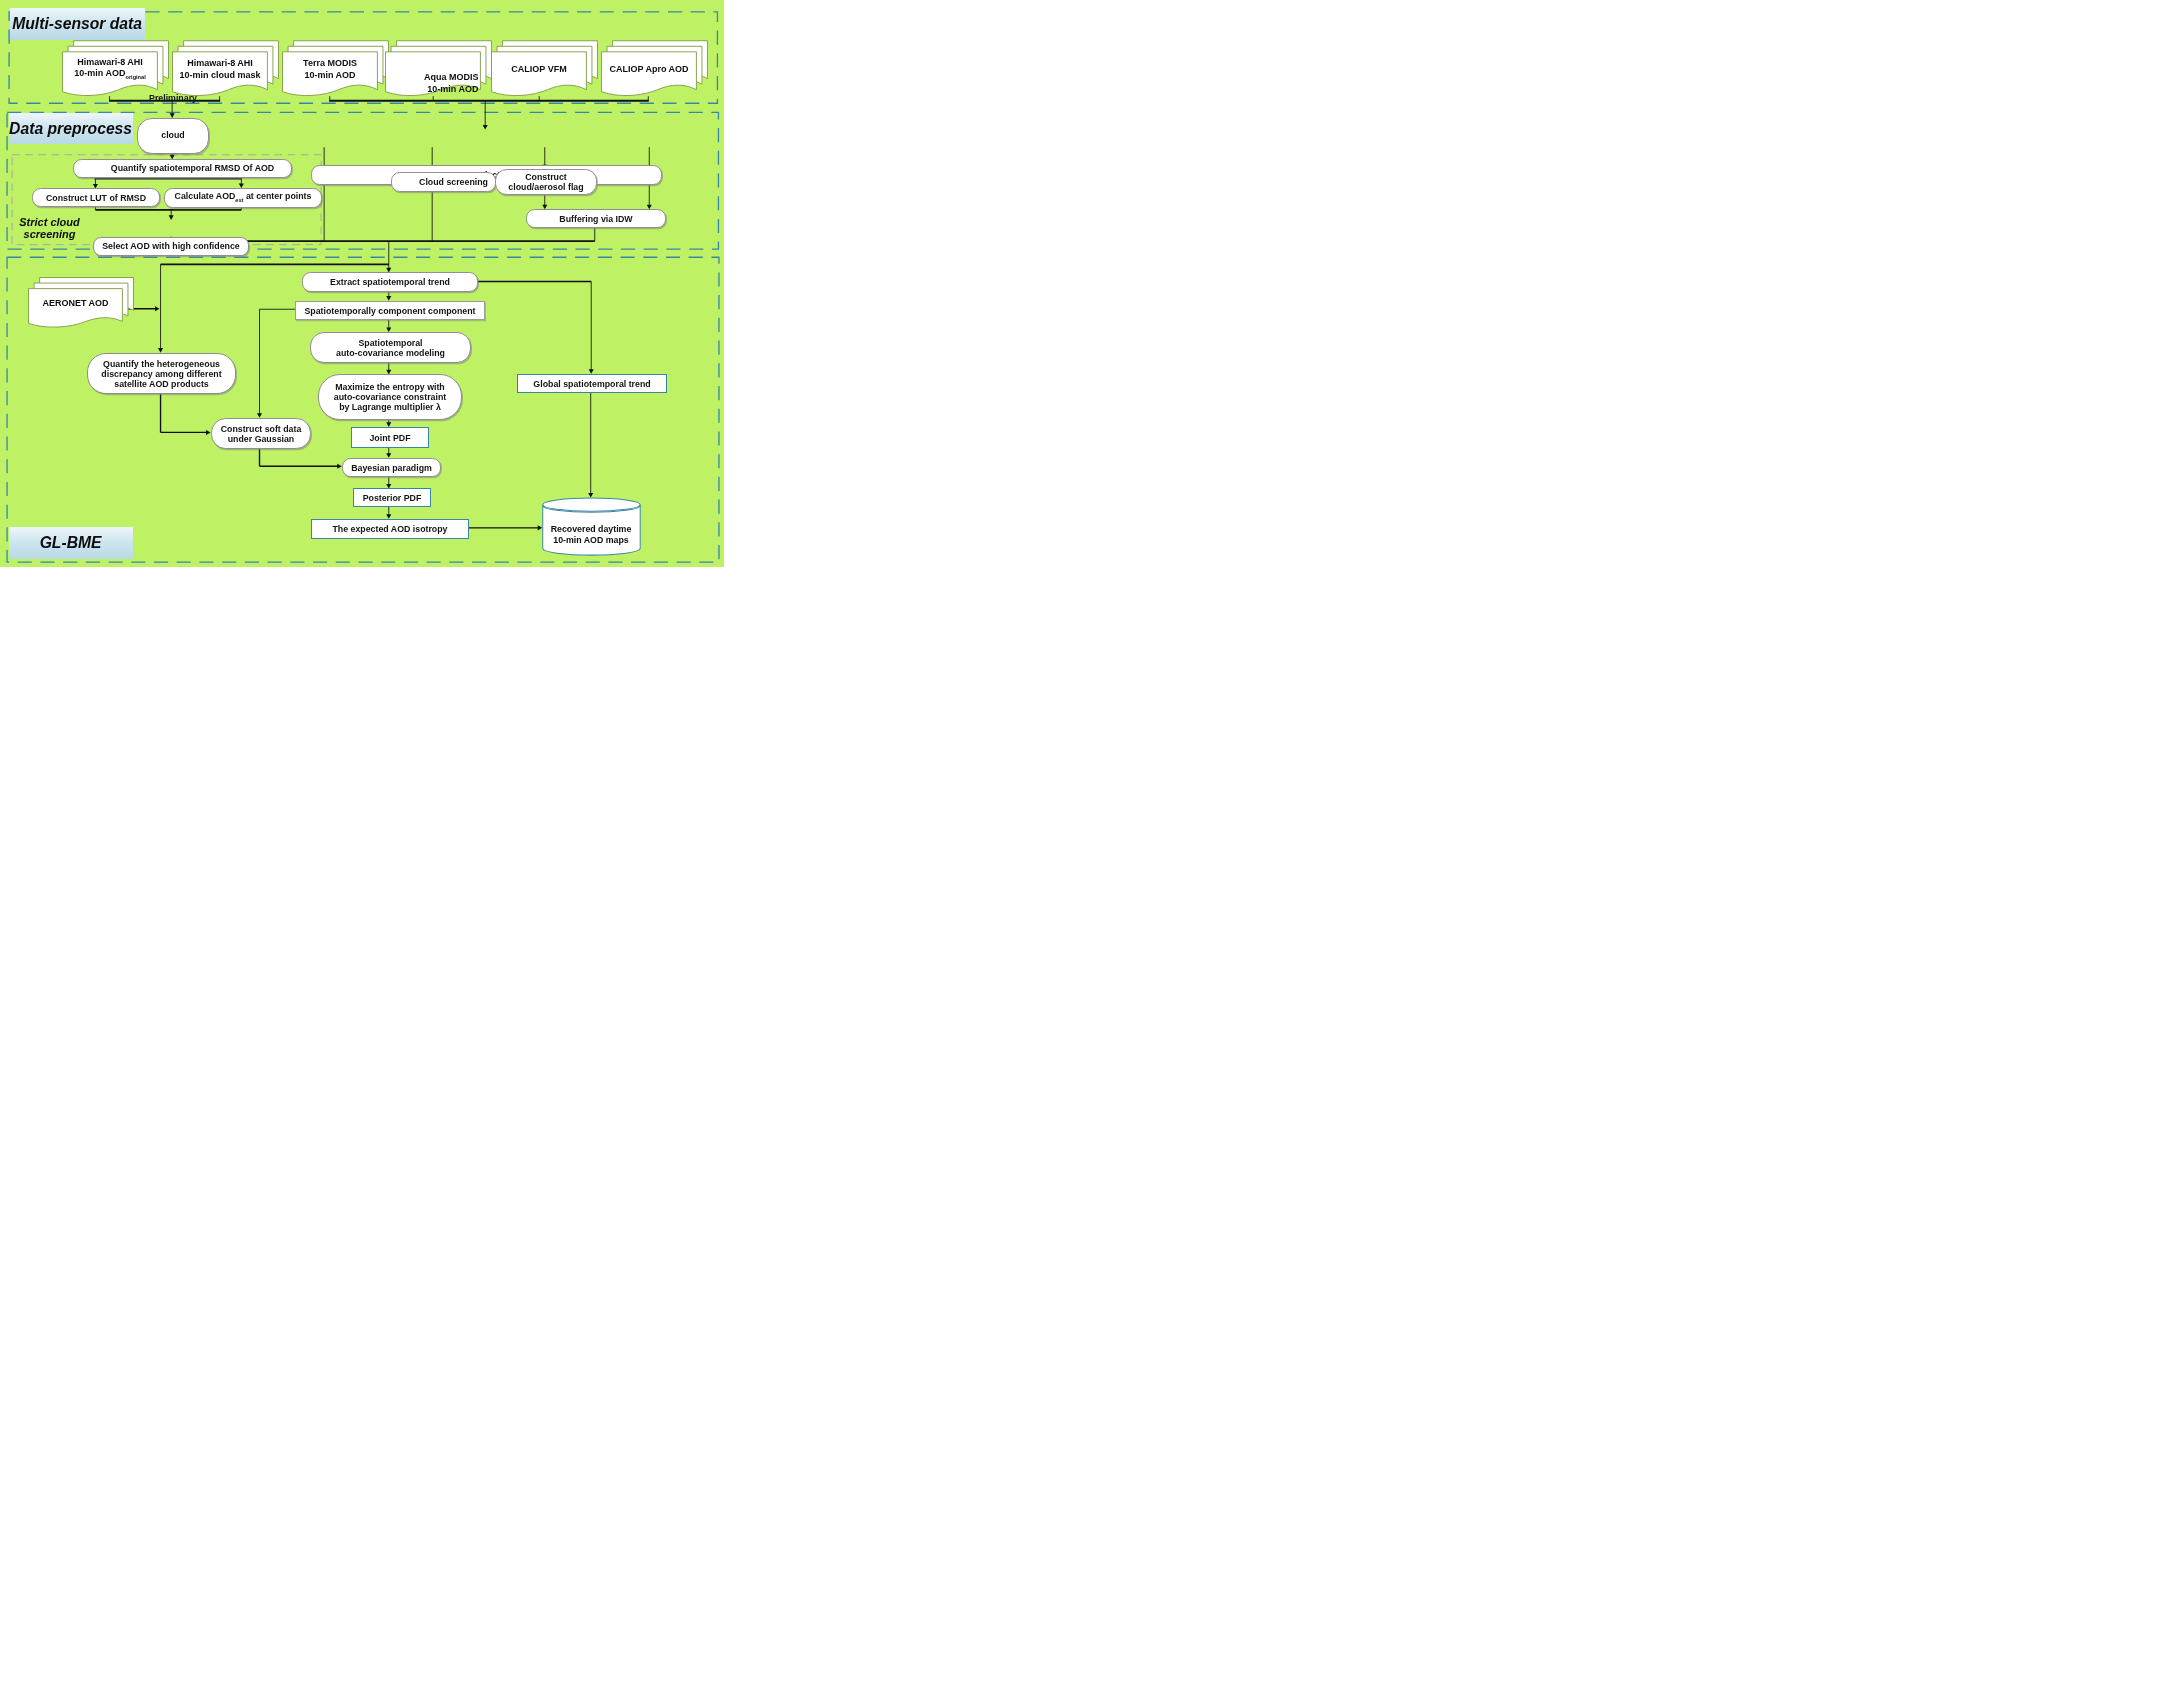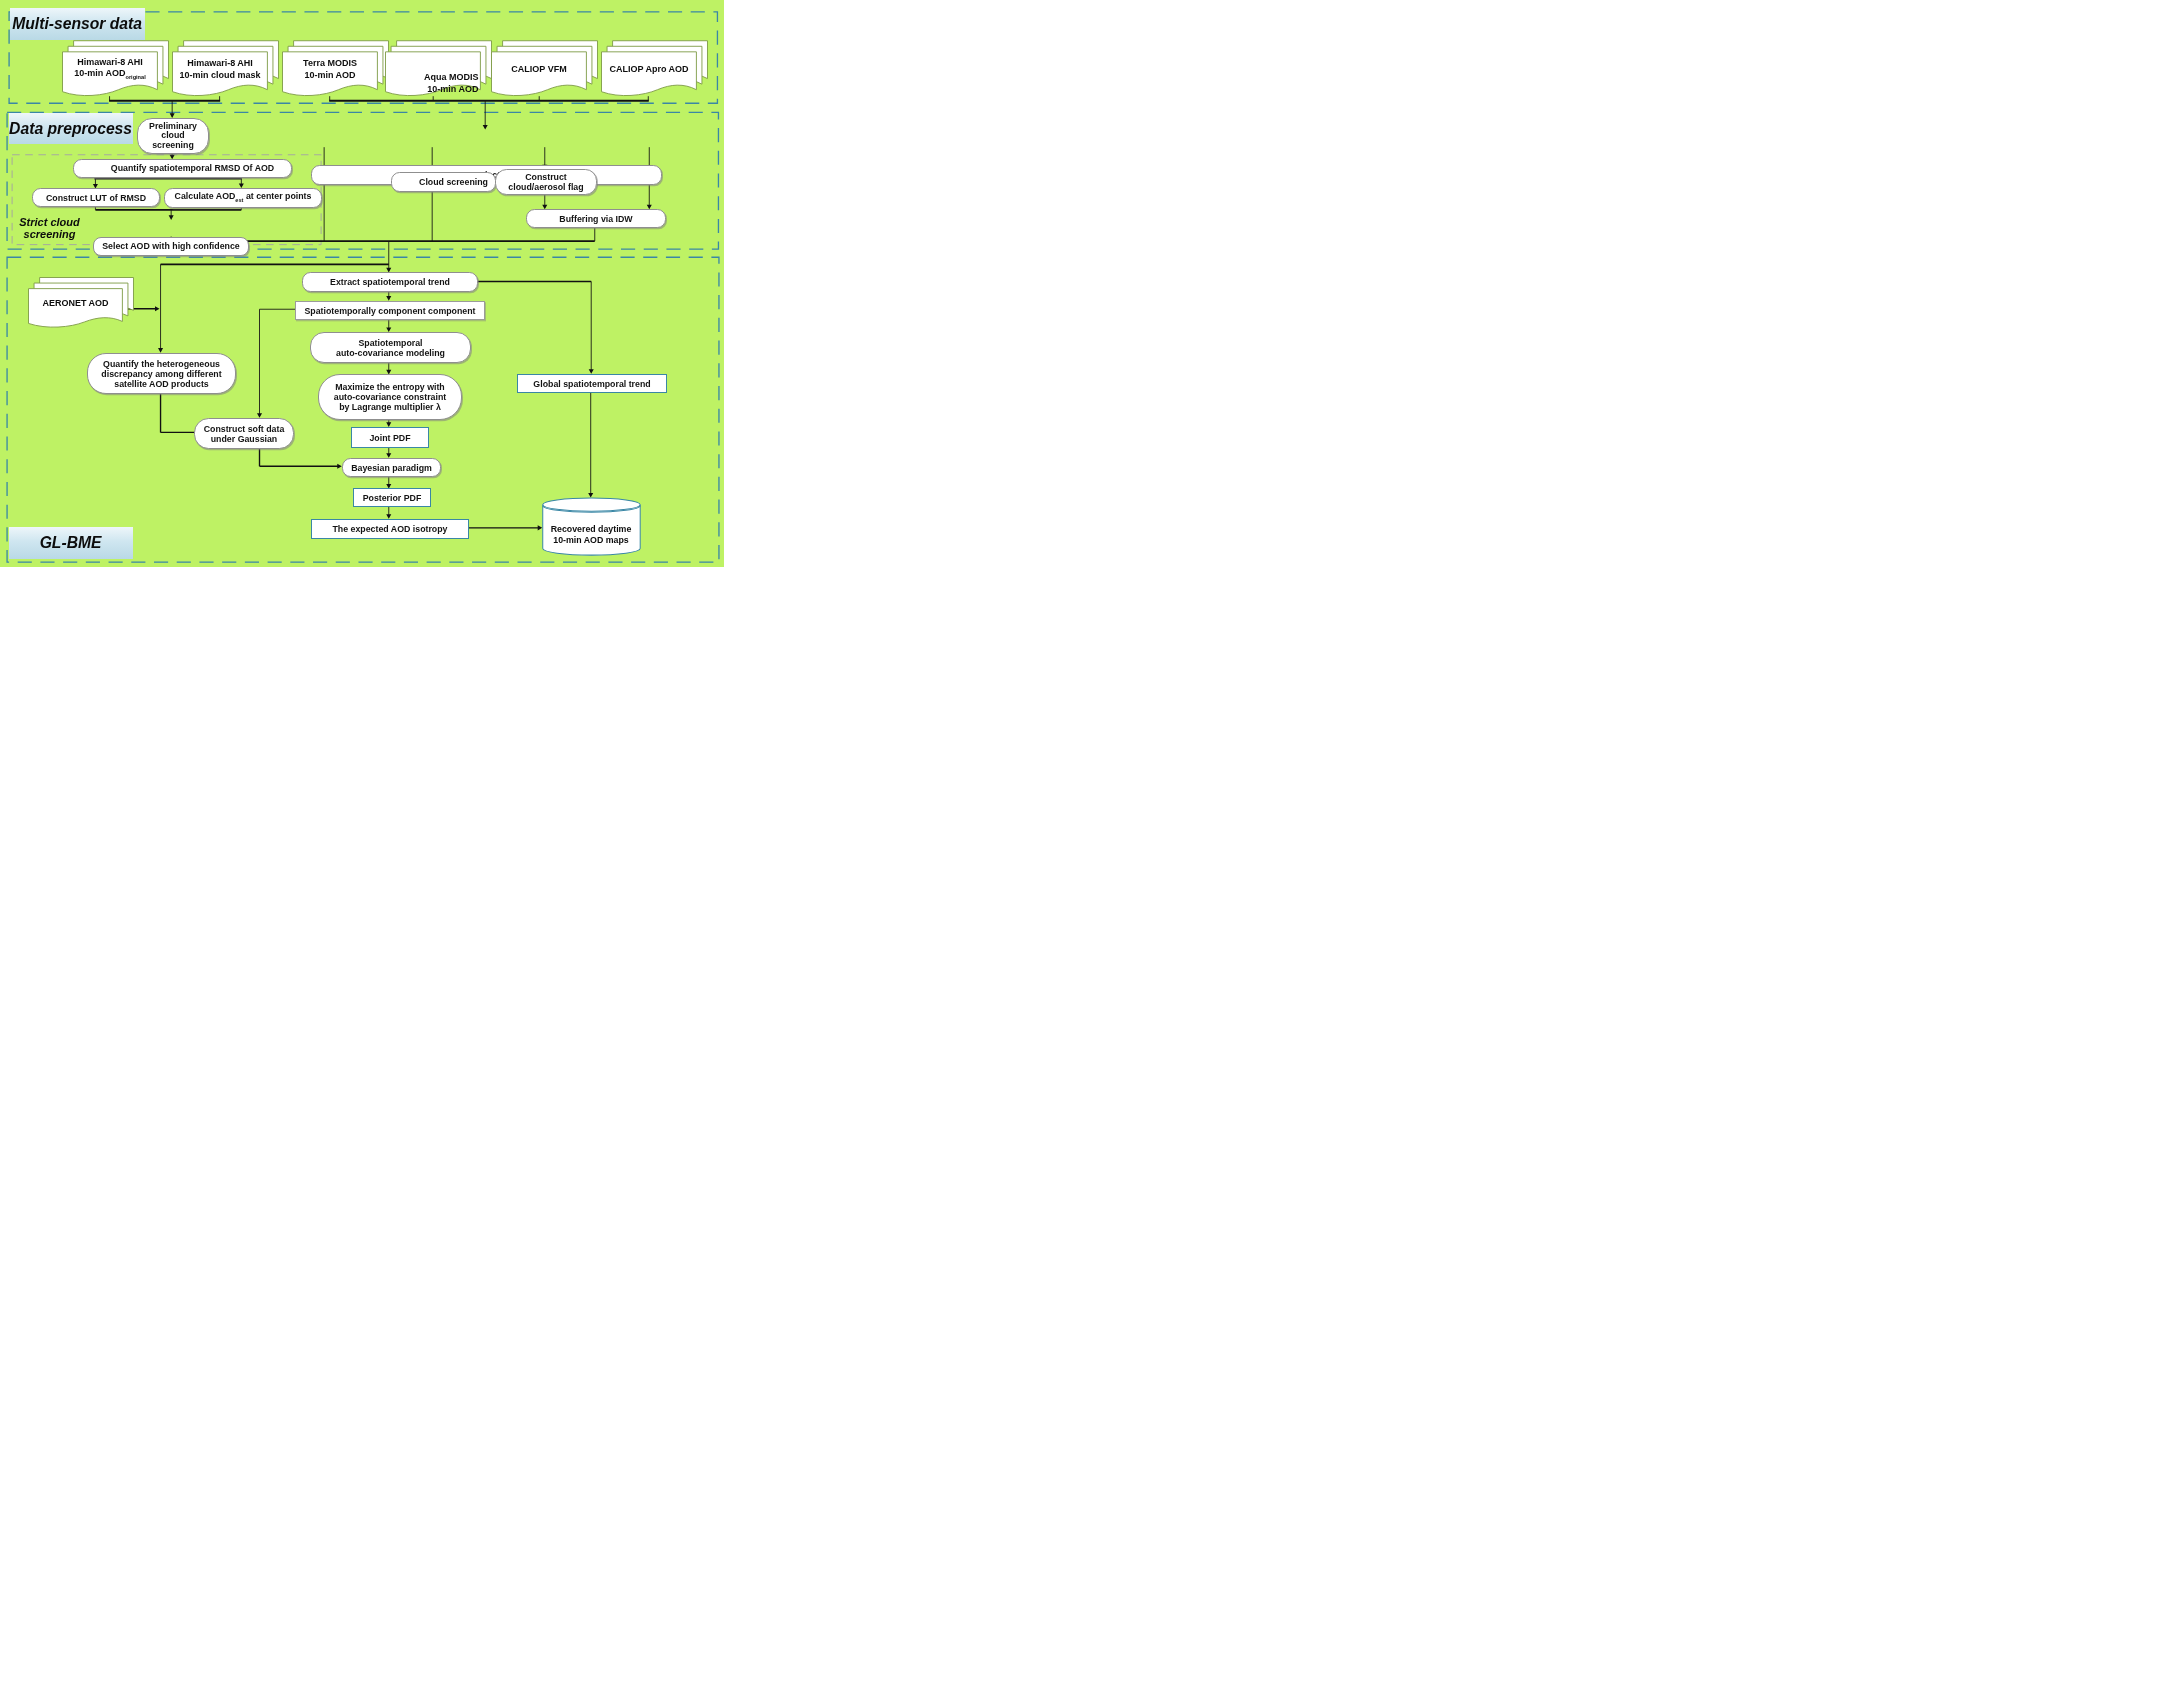--- a/index.html
+++ b/index.html
@@ -168,21 +168,21 @@
     <svg width="106" height="52" viewBox="0 0 210 103">
       <path transform="translate(22,0)" d="M1,1 H187 V66 C163,55 138,57 112,67 C84,78 37,82 1,70 Z" fill="#fff" stroke="#7e9b45" stroke-width="1.8"></path>
       <path transform="translate(11,11)" d="M1,1 H187 V66 C163,55 138,57 112,67 C84,78 37,82 1,70 Z" fill="#fff" stroke="#7e9b45" stroke-width="1.8"></path>
       <path transform="translate(0,22)" d="M1,1 H187 V66 C163,55 138,57 112,67 C84,78 37,82 1,70 Z" fill="#fff" stroke="#7e9b45" stroke-width="1.8"></path>
     </svg>
     <div class="doctext" style="left:2px;top:14px;width:91px;height:25px;">
       <span class="ln">AERONET AOD</span>
     </div>
   </div>
 
-  <div class="node stadium" style="left:137px;top:118px;width:70px;height:34px;border-radius:15px;line-height:9.6px;">
+  <div class="node stadium" style="left:137px;top:118px;width:70px;height:34px;border-radius:15px;line-height:9.6px;gap:28px;">
     <span class="ln">Preliminary</span>
     <span class="ln">cloud</span>
     <span class="ln">screening</span>
   </div>
 
   <div class="node stadium" style="left:73px;top:159px;width:197px;height:16.7px;border-radius:8.6px;padding-left:20px;">
     <span class="ln">Quantify spatiotemporal RMSD Of AOD</span>
   </div>
 
   <div class="node stadium" style="left:32px;top:188px;width:126px;height:17px;border-radius:8.6px;">
@@ -232,21 +232,21 @@
     <span class="ln">auto-covariance constraint</span>
     <span class="ln">by Lagrange multiplier λ</span>
   </div>
 
   <div class="node stadium" style="left:87px;top:353px;width:147px;height:39px;border-radius:19px;">
     <span class="ln">Quantify the heterogeneous</span>
     <span class="ln">discrepancy among different</span>
     <span class="ln">satellite AOD products</span>
   </div>
 
-  <div class="node stadium" style="left:194px;top:418px;width:98px;height:29px;border-radius:14.6px;">
+  <div class="node stadium" style="left:211px;top:418px;width:98px;height:29px;border-radius:14.6px;">
     <span class="ln">Construct soft data</span>
     <span class="ln">under Gaussian</span>
   </div>
 
   <div class="node tealbox" style="left:351px;top:427px;width:76px;height:19px;">
     <span class="ln">Joint PDF</span>
   </div>
 
   <div class="node stadium" style="left:342px;top:458px;width:97px;height:17px;border-radius:8.6px;">
     <span class="ln">Bayesian paradigm</span>

